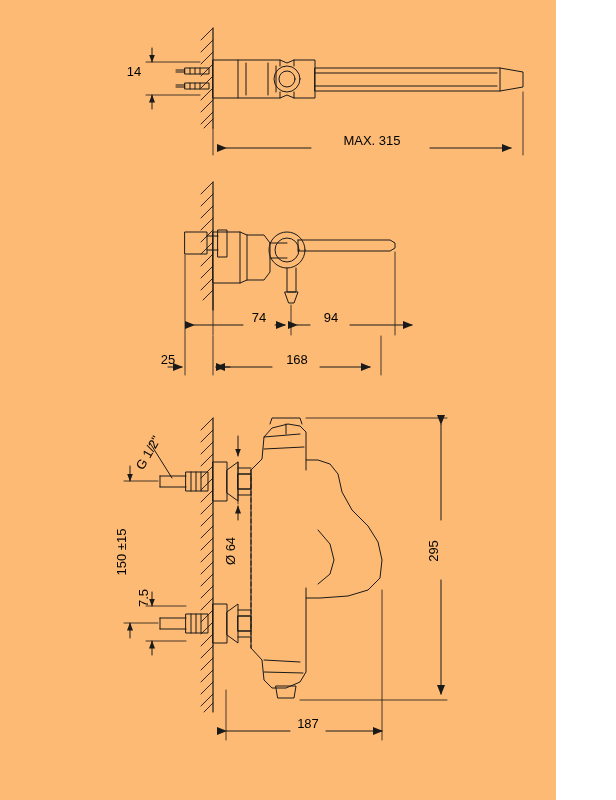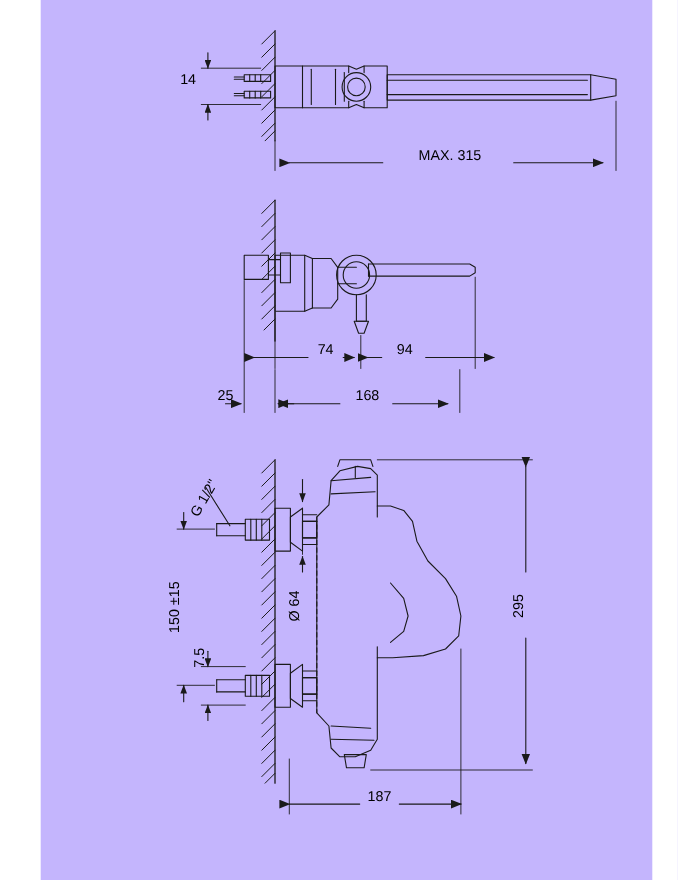--- a/index.html
+++ b/index.html
@@ -7,23 +7,22 @@
     padding: 0;
     background: #ffffff;
   }
   body {
     font-family: "Liberation Sans", sans-serif;
   }
   #sheet {
     position: relative;
     width: 556px;
     height: 800px;
-    background: #c4b5fd;
+    background: #fdba74;
     overflow: hidden;
-    margin-left: 37px;
   }
   #sheet svg {
     position: absolute;
     top: 0;
     left: 0;
   }
   .dimtext {
     font-family: "Liberation Sans", sans-serif;
     font-size: 13px;
     fill: #000000;

